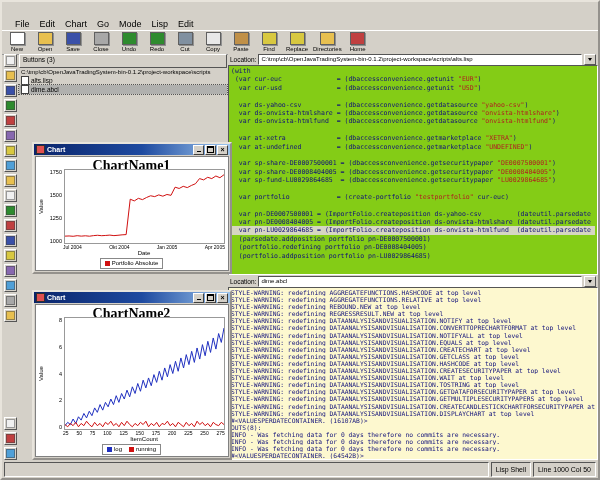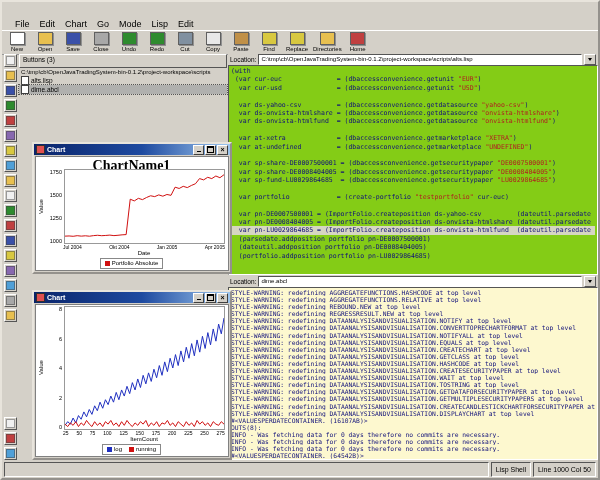--- a/index.html
+++ b/index.html
@@ -299,21 +299,21 @@
         <div class="codeline hl">  var sp-share-DE0007500001 = (dbaccessconvenience.getsecuritypaper <span class="str">"DE0007500001"</span>)</div>
         <div class="codeline hl">  var sp-share-DE0008404005 = (dbaccessconvenience.getsecuritypaper <span class="str">"DE0008404005"</span>)</div>
         <div class="codeline hl">  var sp-fund-LU0029864685  = (dbaccessconvenience.getsecuritypaper <span class="str">"LU0029864685"</span>)</div>
         <div class="codeline hl"></div>
         <div class="codeline hl">  var portfolio            = (create-portfolio <span class="str">"testportfolio"</span> cur-euc)</div>
         <div class="codeline hl"></div>
         <div class="codeline hl">  var pn-DE0007500001 = (ImportFolio.createposition ds-yahoo-csv         (dateutil.parsedate <span class="str">"2004-06-30"</span>) sp-sha</div>
         <div class="codeline hl">  var pn-DE0008404005 = (ImportFolio.createposition ds-onvista-htmlshare (dateutil.parsedate <span class="str">"2004-10-01"</span>) sp-sha</div>
         <div class="codeline hl selline">  var pn-LU0029864685 = (ImportFolio.createposition ds-onvista-htmlfund  (dateutil.parsedate <span class="str">"2004-10-01"</span>) sp-fun</div>
         <div class="codeline hl">  (parsedate.addposition portfolio pn-DE0007500001)</div>
-        <div class="codeline hl">  (dateutil.addposition portfolio pn-DE0008404005)</div>
+        <div class="codeline hl">  (portfolio.redefining portfolio pn-DE0008404005)</div>
         <div class="codeline hl">  (portfolio.addposition portfolio pn-LU0029864685)</div>
       </div>
     <div class="locbar">
       <span>Location:</span>
       <span class="loccombo">dime.abcl</span>
       <span class="locarrow">
           <span class="tri"></span>
         </span>
     </div>
     <div class="output">
@@ -415,20 +415,21 @@
           </span>
         <span class="wbtn small">
             <span class="g-max"></span>
           </span>
         <span class="wbtn small">
             <span class="g-close">×</span>
           </span>
       </span>
     </div>
     <div class="cbody">
+      <div class="chtitle">ChartName2</div>
       <div class="plotrow">
         <div class="ylab">Value</div>
         <div class="yticks">
 
         <div class="ytick">8</div>
             <div class="ytick">6</div>
             <div class="ytick">4</div>
             <div class="ytick">2</div>
             <div class="ytick">0</div>
           </div>

